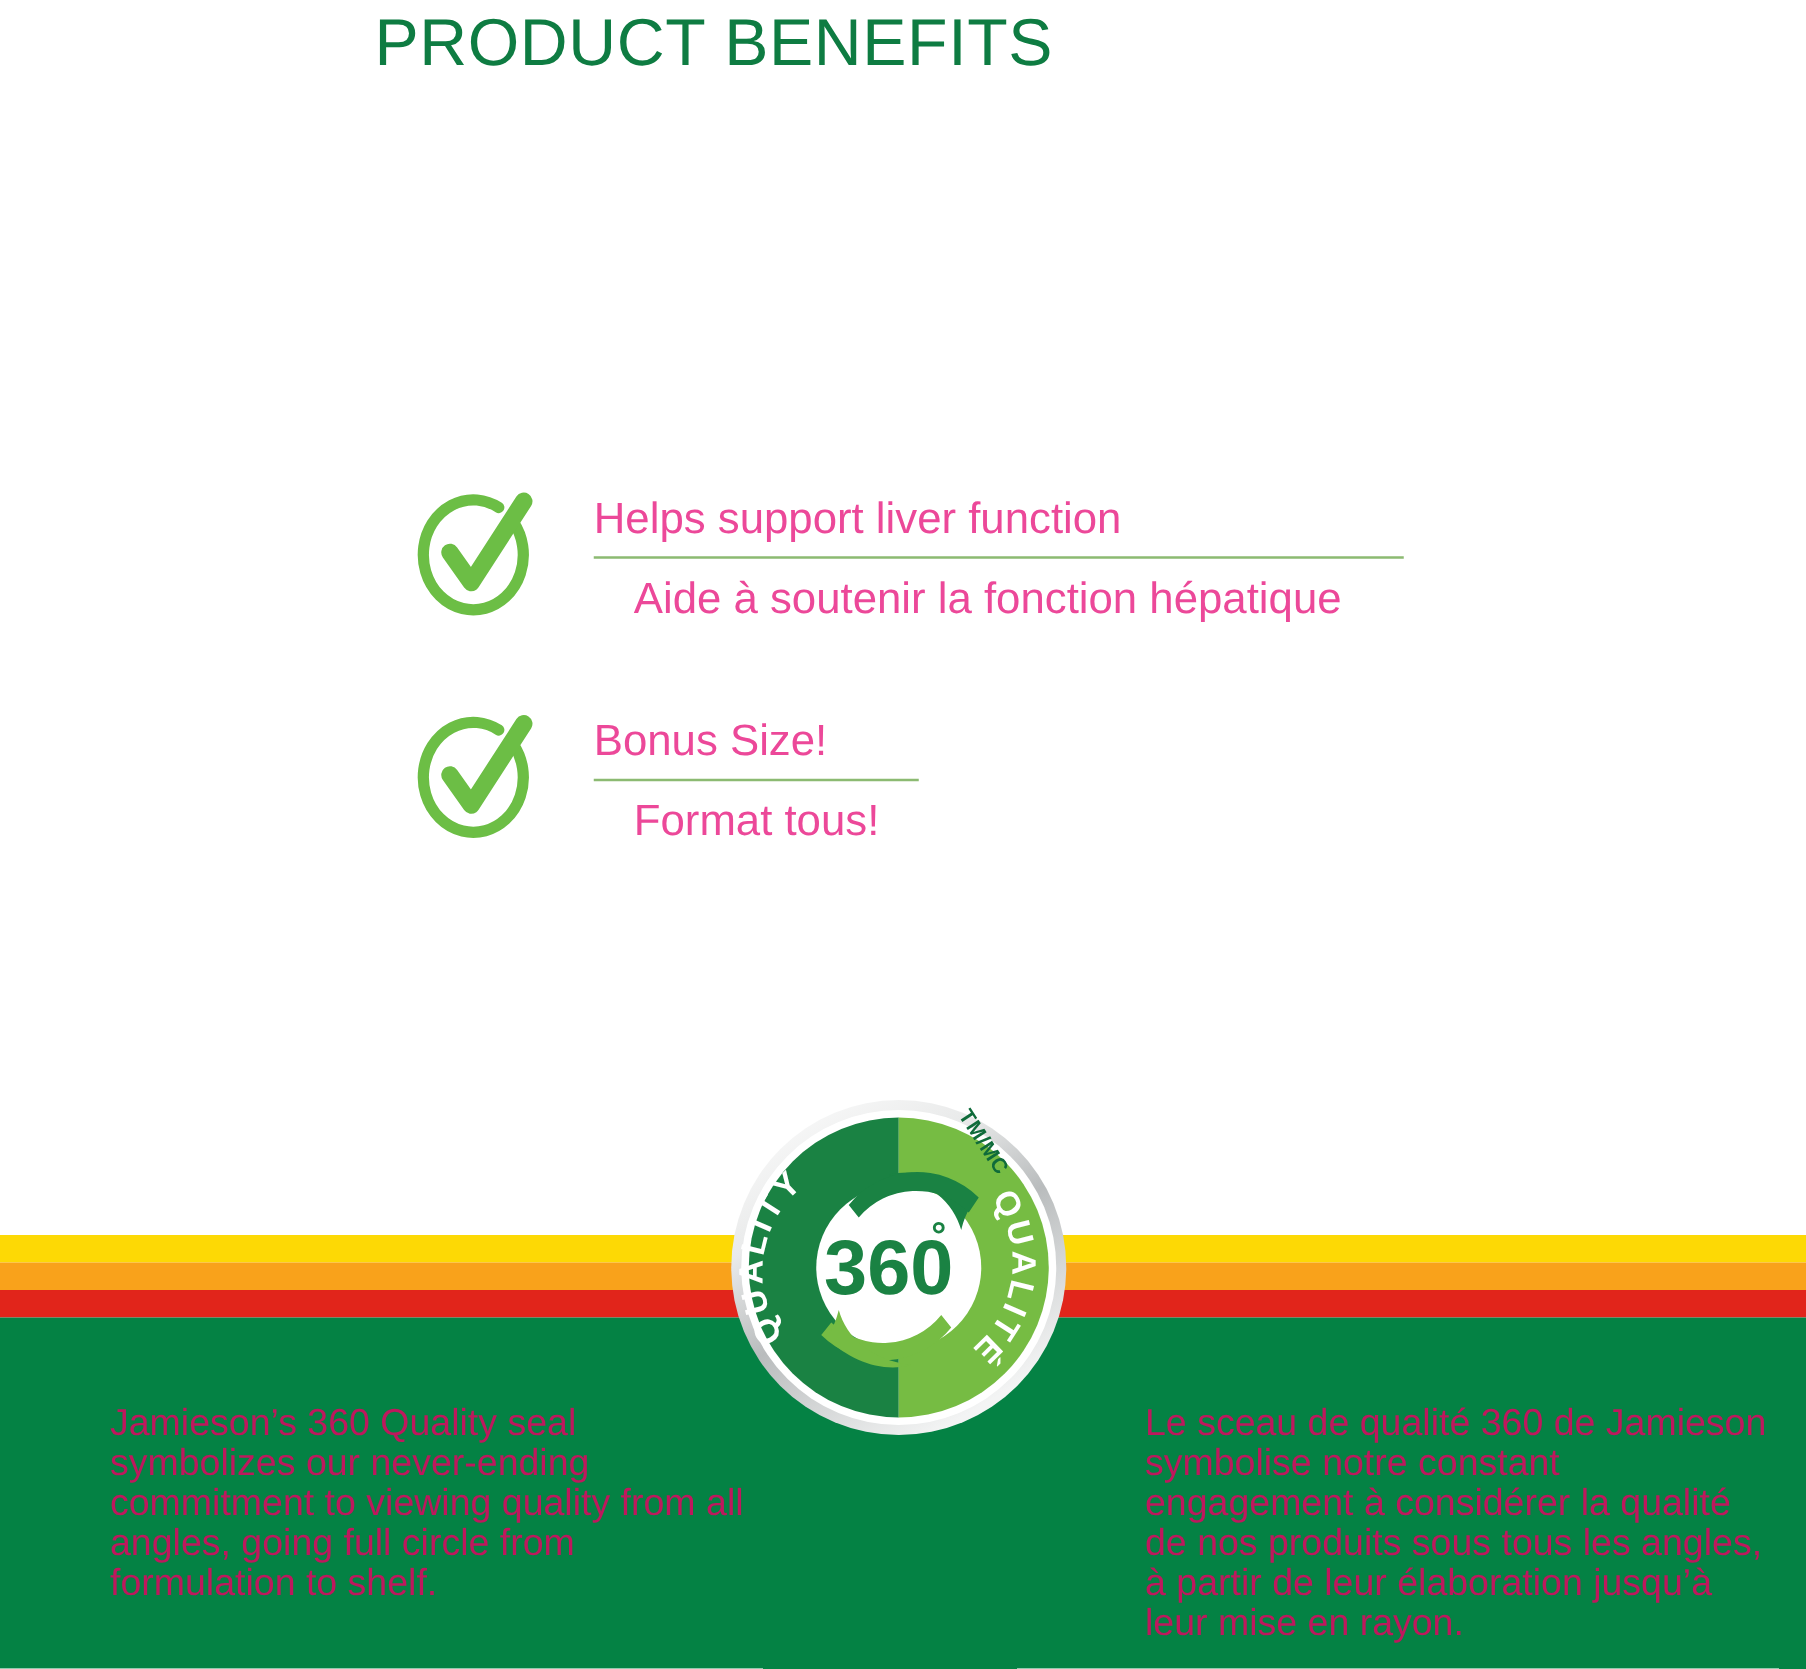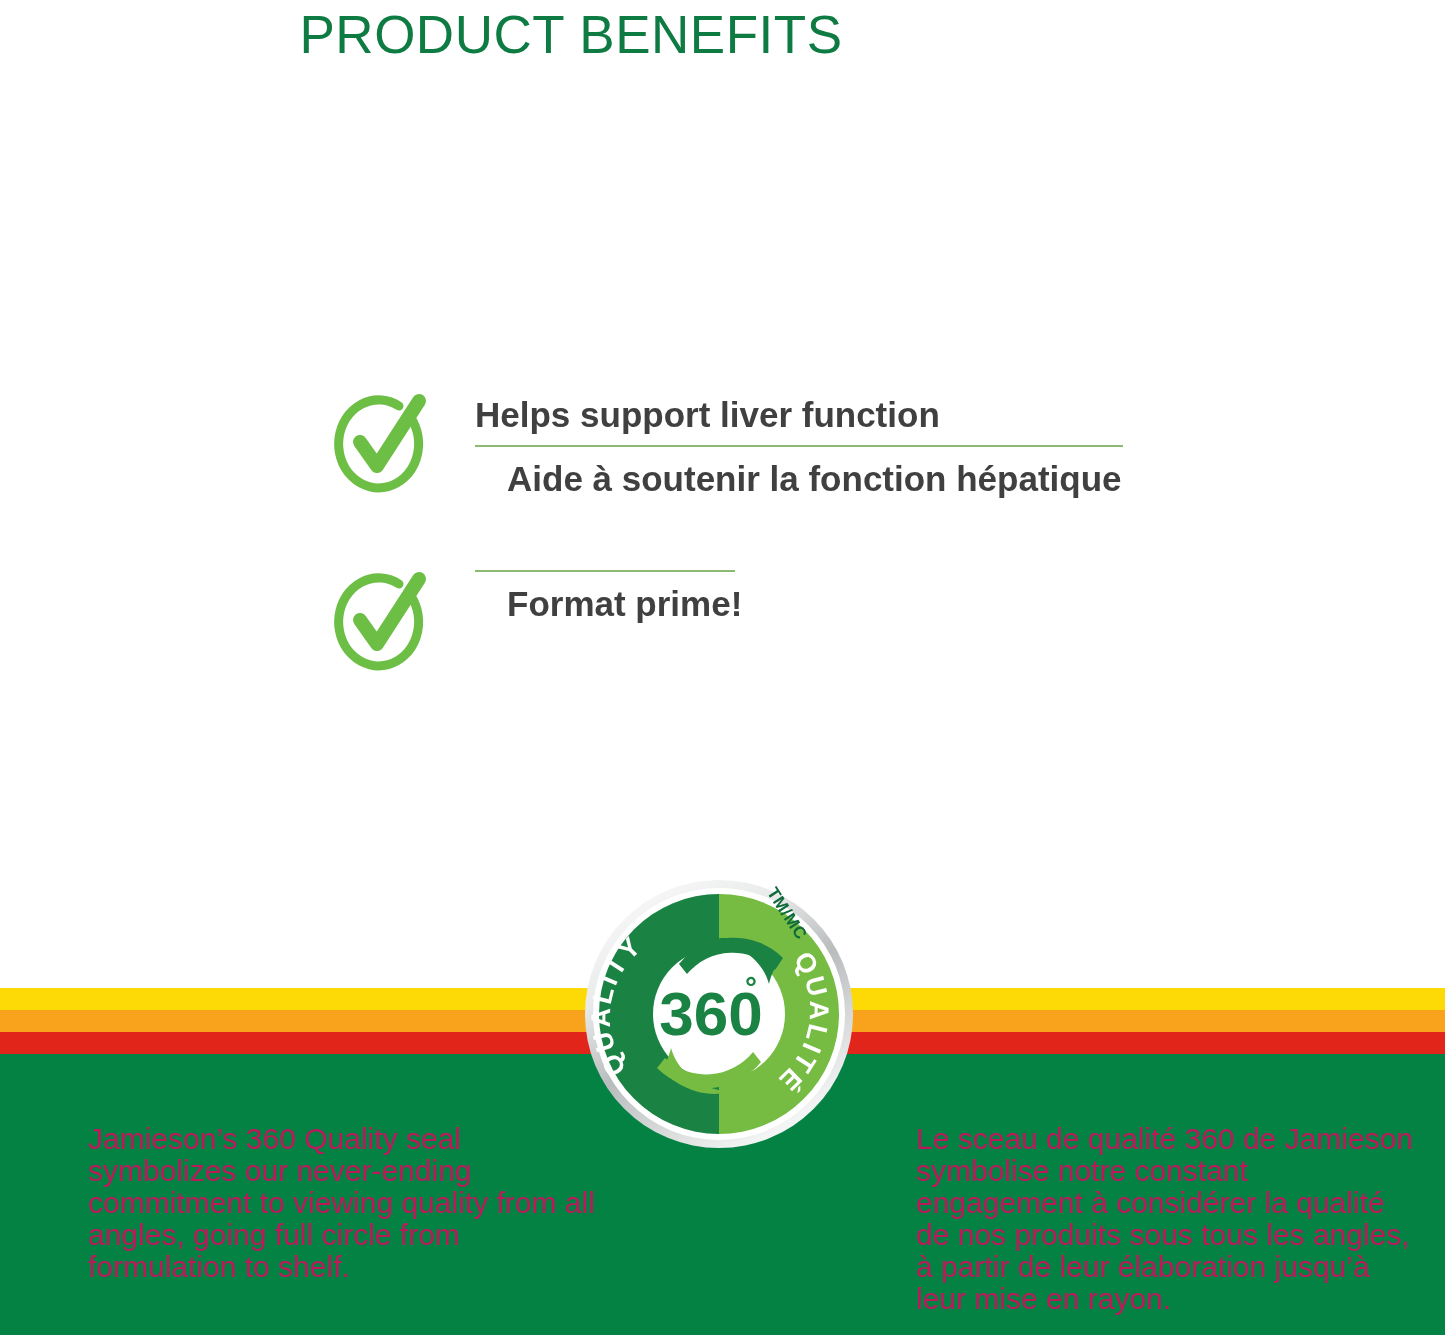--- a/index.html
+++ b/index.html
@@ -54,25 +54,24 @@
     width: 100px;
     height: 104px;
     margin-top: 4px;
   }
   .benefit-text {
     flex: 1 1 auto;
     padding-left: 42px;
     padding-top: 6px;
   }
   .benefit-en, .benefit-fr {
-    color: #404040;
+    color: #ec4899;
     font-size: 35px;
     line-height: 46px;
     white-space: nowrap;
-    font-weight: bold;
   }
   .benefit-en { padding-bottom: 7px; }
   .benefit-fr { padding-top: 9px; margin-left: 32px; }
   .benefit-rule {
     height: 2px;
     background: #8cba72;
     width: 648px;
   }
   .benefit-rule.short { width: 260px; }
 
@@ -146,22 +145,23 @@
     </div>
 
     <div class="benefit-row">
       <div class="check-icon">
         <svg viewBox="0 0 100 104" width="100" height="104" aria-hidden="true">
           <path d="M78 28 A40 44 0 1 1 66 16" fill="none" stroke="#6cbe45" stroke-width="9" stroke-linecap="round"></path>
           <path d="M27 52 L44 76 L86 11" fill="none" stroke="#6cbe45" stroke-width="14" stroke-linecap="round" stroke-linejoin="round"></path>
         </svg>
       </div>
       <div class="benefit-text">
+        <div class="benefit-en">Bonus Size!</div>
         <div class="benefit-rule short"></div>
-        <div class="benefit-fr">Format prime!</div>
+        <div class="benefit-fr">Format tous!</div>
       </div>
     </div>
 
   </div>
 
   <div class="stripes">
     <div class="stripe-yellow"></div>
     <div class="stripe-orange"></div>
     <div class="stripe-red"></div>
   </div>

